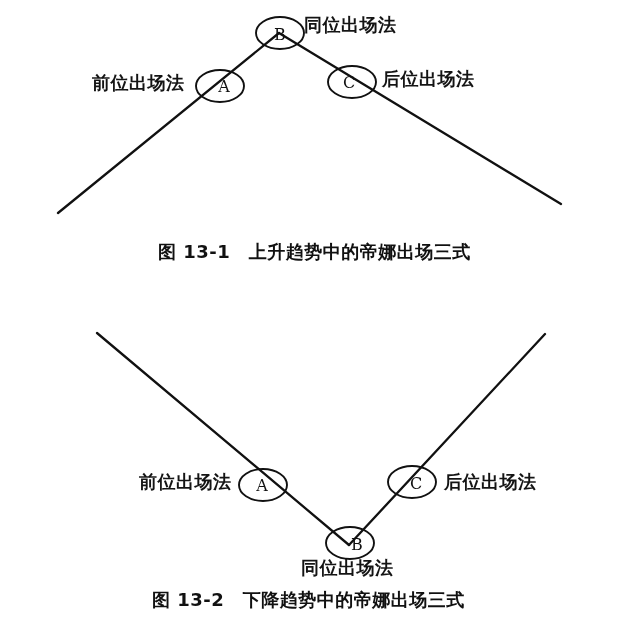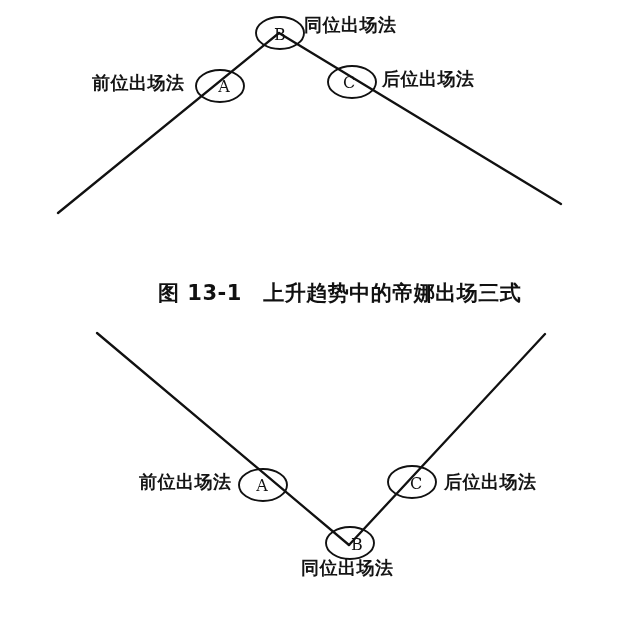--- a/index.html
+++ b/index.html
@@ -38,25 +38,24 @@
     letter-spacing: 0.5px;
   }
   .lbl-note {
     font-size: 18px;
     line-height: 20px;
   }
   .caption {
     position: absolute;
     font-family: "DejaVu Sans", "Liberation Sans", sans-serif;
     font-weight: bold;
-    font-size: 21px;
+    font-size: 18px;
     color: #111111;
     white-space: pre;
     letter-spacing: 0.5px;
-    margin-top: 39px;
   }
   .node-letter {
     font-family: "DejaVu Serif", "Liberation Serif", serif;
     font-size: 16px;
     font-weight: normal;
     fill: #111111;
   }
 </style>
 </head>
 <body>
@@ -105,14 +104,15 @@
   <div class="lbl lbl-note" style="left:382px; top:69px;">后位出场法</div>
 
   <div class="caption" style="left:158px; top:240px;">图 13‑1　上升趋势中的帝娜出场三式</div>
 
   <div class="lbl lbl-note" style="left:139px; top:472px;">前位出场法</div>
 
   <div class="lbl lbl-note" style="left:444px; top:472px;">后位出场法</div>
 
   <div class="lbl lbl-note" style="left:301px; top:558px;">同位出场法</div>
 
+  <div class="caption" style="left:152px; top:588px;">图 13‑2　下降趋势中的帝娜出场三式</div>
 
 </div>
 
 </body></html>

